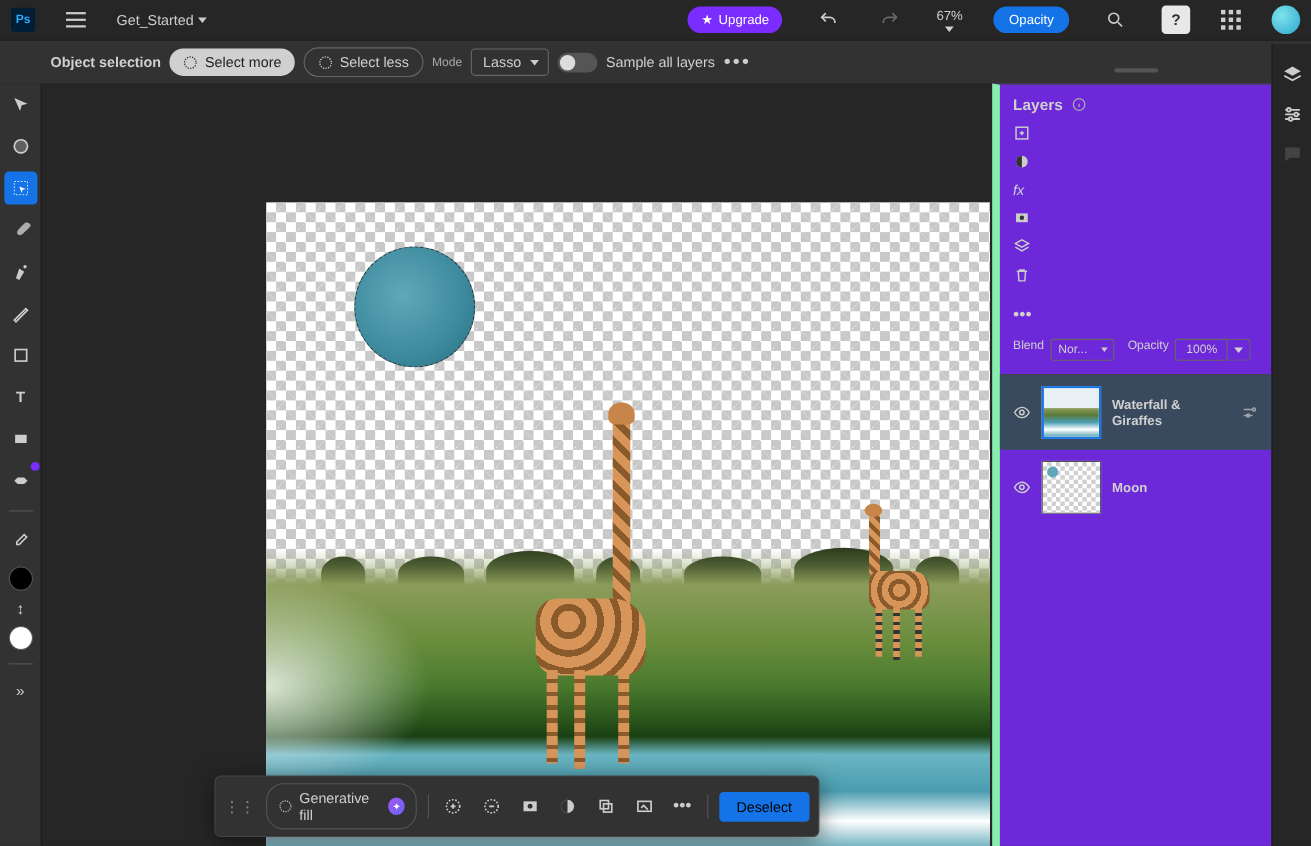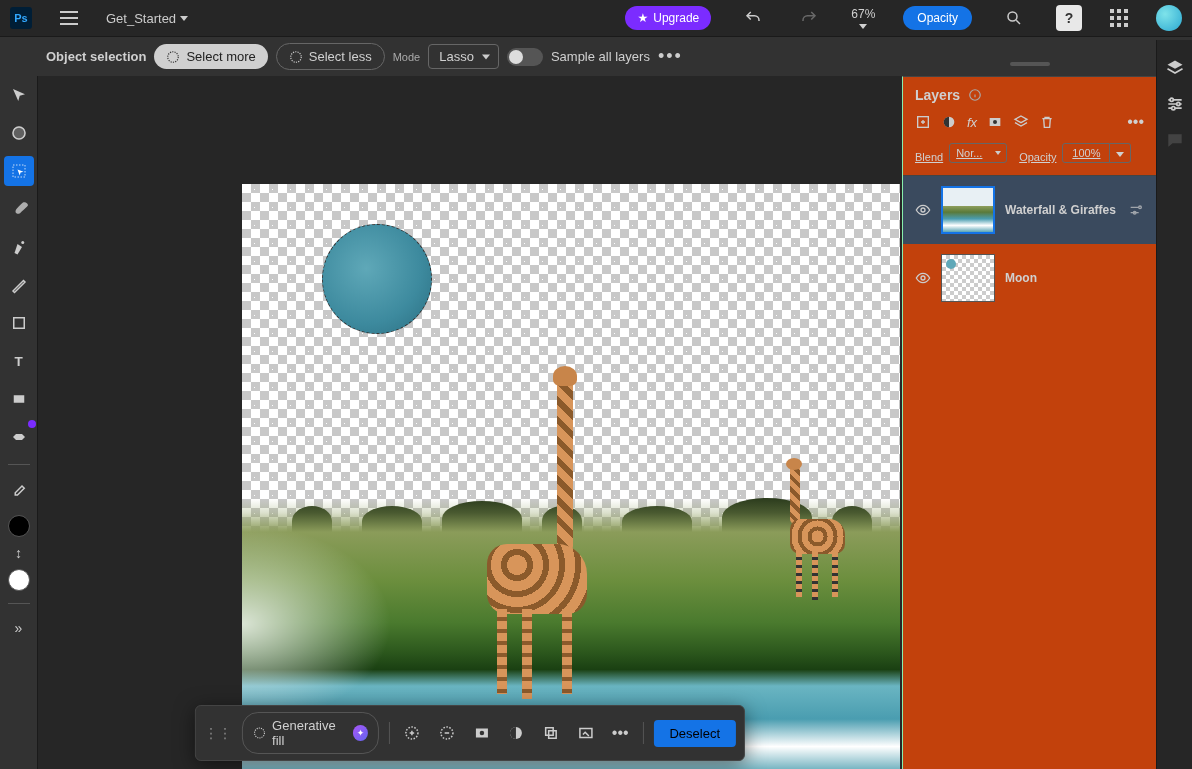--- a/index.html
+++ b/index.html
@@ -66,27 +66,27 @@
 
 .action-bar { position:absolute; bottom:8px; left:50%; transform:translateX(-50%); background:#323232; border-radius:6px; padding:6px 8px; display:flex; align-items:center; gap:10px; box-shadow:0 4px 20px rgba(0,0,0,0.5); border:1px solid #444; }
 .action-bar .drag { color:#888; font-size:14px; cursor:move; }
 .gen-fill { display:flex; align-items:center; gap:6px; border:1px solid #555; border-radius:16px; padding:5px 10px; font-size:13px; cursor:pointer; }
 .gen-badge { width:16px; height:16px; border-radius:50%; background:linear-gradient(135deg,#a855f7,#6366f1); display:flex;align-items:center;justify-content:center;font-size:9px;color:#fff; }
 .action-icon { width:26px; height:26px; display:flex; align-items:center; justify-content:center; cursor:pointer; color:#ccc; border-radius:4px; }
 .divider-v { width:1px; height:22px; background:#555; }
 .deselect-btn { background:#1473e6; color:#000000; padding:6px 16px; border-radius:4px; font-size:13px; cursor:pointer; border:none; }
 
 
-.right-panel { position:absolute; right:36px; top:76px; width:254px; bottom:0; background:#c2410c; border-left:1px solid #86efac; border-top:1px solid #444; }
+.right-panel { position:absolute; right:36px; top:76px; width:254px; bottom:0; background:#6d28d9; border-left:7px solid #86efac; border-top:1px solid #444; }
 .panel-grip { position:absolute; top:-15px; left:50%; transform:translateX(-50%); width:40px; height:4px; background:#555; border-radius:2px; }
 .panel-header { display:flex; align-items:center; gap:8px; padding:10px 12px; }
 .panel-title { font-size:14px; font-weight:600; }
-.panel-tools { display:flex; align-items:center; gap:10px; padding:0 12px 8px; }
+.panel-tools { display:flex; gap:10px; padding:0 12px 8px;flex-direction:column; }
 .panel-tools .sp { flex:1; }
-.blend-row { display:flex; align-items:flex-end; gap:6px; padding:4px 12px 12px; font-size:11px; border-bottom:1px solid #444;text-decoration:underline; }
+.blend-row { display:flex; align-items:flex-start; gap:6px; padding:4px 12px 12px; font-size:11px; border-bottom:1px solid #444; }
 .blend-select { border:1px solid #666; border-radius:3px; padding:3px 18px 3px 6px; font-size:11px; position:relative; cursor:pointer; width:58px; }
 .blend-select::after { content:''; position:absolute; right:5px; top:50%; border-left:3px solid transparent;border-right:3px solid transparent;border-top:4px solid #ccc; transform:translateY(-50%);}
 .opacity-input { border:1px solid #666; border-radius:3px 0 0 3px; padding:3px 8px; font-size:11px; width:48px; text-align:center; }
 .opacity-drop { border:1px solid #666; border-left:none; border-radius:0 3px 3px 0; padding:3px 6px; cursor:pointer; }
 
 .layer { display:flex; align-items:center; gap:10px; padding:10px 12px; cursor:pointer; }
 .layer.selected { background:#3a4a5e; }
 .eye { width:16px; height:16px; cursor:pointer; }
 .thumb { width:54px; height:48px; border:1px solid #555; background:#fff; display:flex; align-items:center; justify-content:center; position:relative; overflow:hidden;}
 .thumb.selected { border:2px solid #1473e6; }

